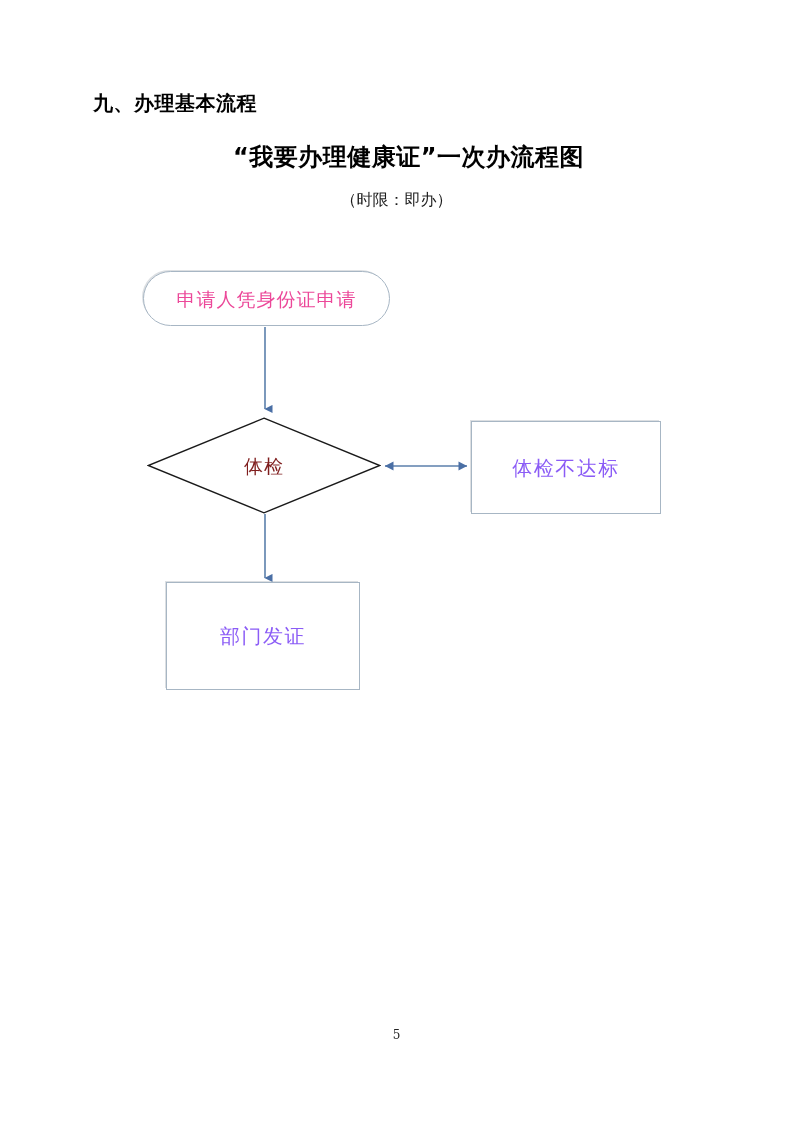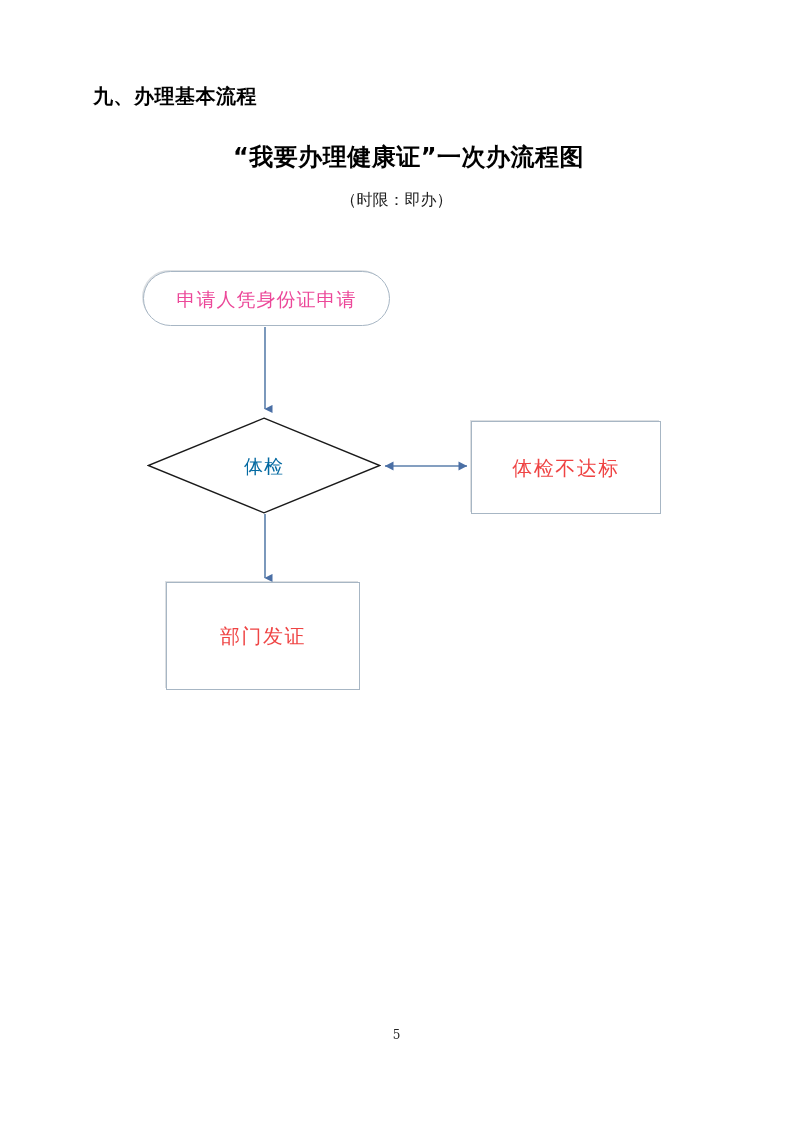--- a/index.html
+++ b/index.html
@@ -20,21 +20,21 @@
   .page {
     position: absolute;
     inset: 0;
     background: #ffffff;
   }
 
   
   .section-heading {
     position: absolute;
     left: 93px;
-    top: 82px;
+    top: 89px;
     font-size: 20px;
     font-weight: bold;
     letter-spacing: 0.5px;
     line-height: 28px;
     color: #000000;
     white-space: nowrap;
     font-family: "DejaVu Sans", "Liberation Sans", sans-serif;
   }
 
   .doc-title {
@@ -119,41 +119,41 @@
   .node-decision .label {
     position: absolute;
     left: 0; top: 0;
     width: 100%;
     height: 100%;
     display: flex;
     align-items: center;
     justify-content: center;
     font-size: 19px;
     line-height: 22px;
-    color: #0369a1;
+    color: #7f1d1d;
     font-family: "DejaVu Serif", "Liberation Serif", serif;
     letter-spacing: 1px;
     white-space: nowrap;
   }
 
   
   .node-box {
     position: absolute;
     box-sizing: border-box;
     border: 1.4px solid #a7b6c4;
     background: #ffffff;
     box-shadow: -1.5px -1.5px 0 -0.5px rgba(140,150,160,0.30);
     display: flex;
     align-items: center;
     justify-content: center;
   }
   .node-box .label {
     font-size: 20px;
     line-height: 24px;
-    color: #ef4444;
+    color: #8b5cf6;
     font-family: Liberation Sans, sans-serif;
     letter-spacing: 1.5px;
     white-space: nowrap;
   }
 
   #node-fail {
     left: 471px;
     top: 421px;
     width: 190px;
     height: 93px;

